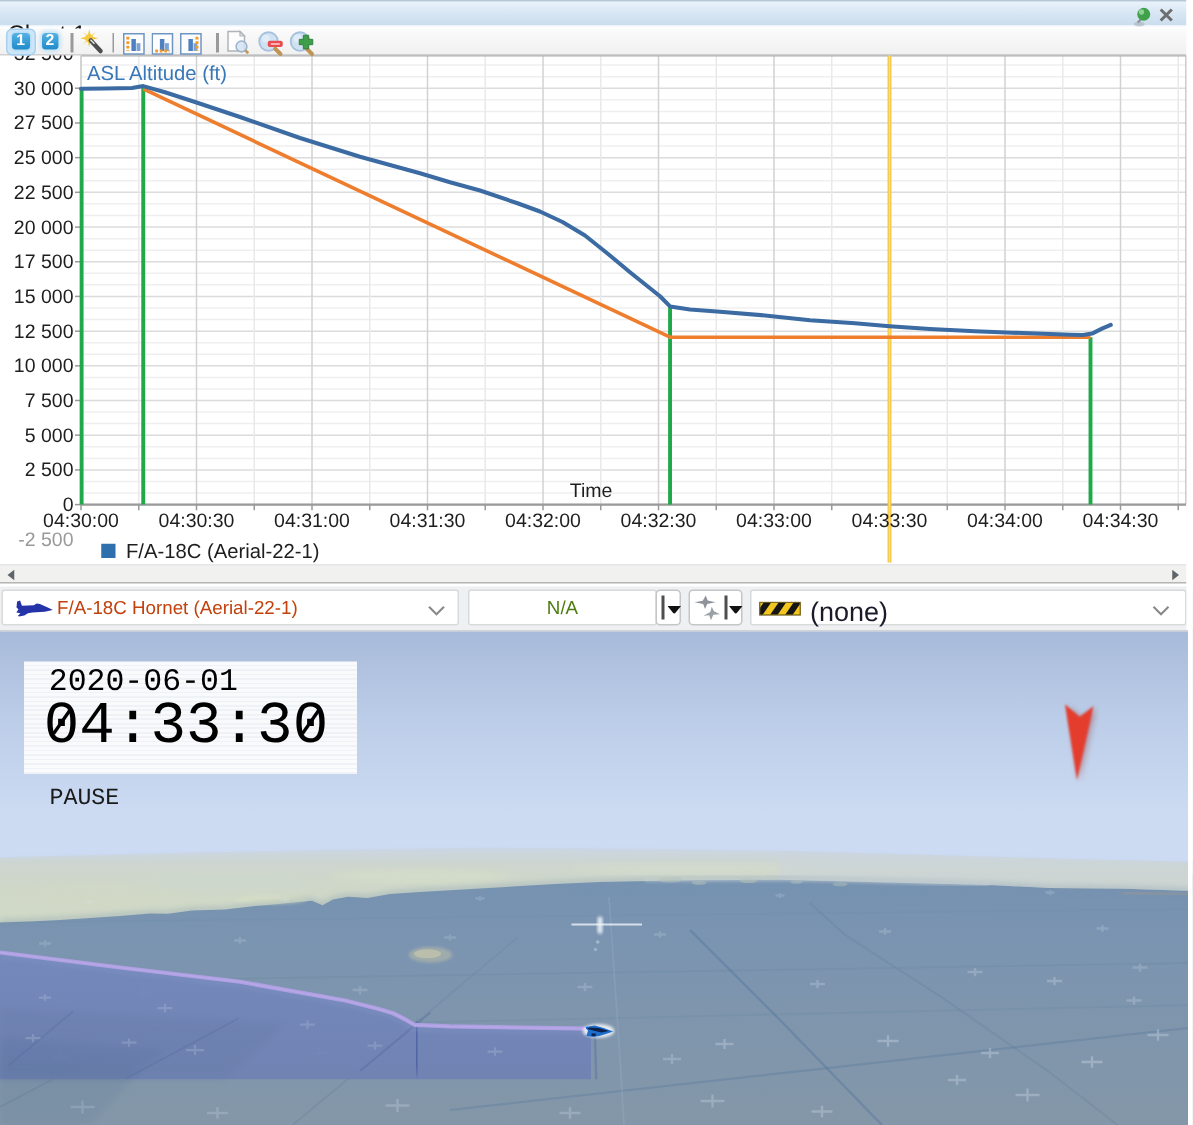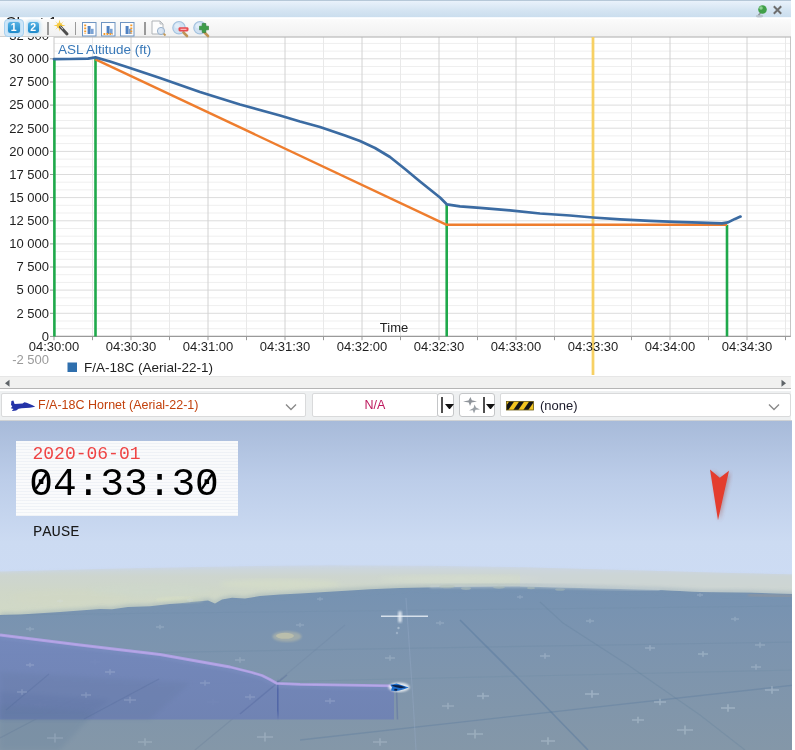--- a/index.html
+++ b/index.html
@@ -224,21 +224,21 @@
   <div style="position:absolute;left:1px;top:2px;width:305px;height:24px;background:#fff;border:1px solid #d9dadb;border-radius:2px;">
     <svg width="26" height="16" viewBox="0 0 26 16" style="position:absolute;left:8px;top:3px" xmlns="http://www.w3.org/2000/svg">
         <path d="M1.4,4.0 L3.4,3.4 L4.6,6.9 L12.6,6.5 L14.4,5.3 L16.6,5.7 L22.6,8.3 L25.2,9.7 L19.8,10.8 L11.6,11.3 L8.6,11.8 L6.2,13.4 L2.6,14.0 L2.0,13.5 L3.6,11.9 L0.9,11.3 L2.3,9.2 L1.0,8.0 Z" fill="#2433a8"></path>
       </svg>
     <div style="position:absolute;left:36px;top:4px;font-size:12.5px;color:#c2410c;">F/A-18C Hornet (Aerial-22-1)</div>
     <svg width="12" height="8" viewBox="0 0 12 8" style="position:absolute;right:8px;top:9px" xmlns="http://www.w3.org/2000/svg">
         <path d="M1,1.5 L6,6.5 L11,1.5" fill="none" stroke="#8a8a8a" stroke-width="1.4"></path>
       </svg>
   </div>
   <div style="position:absolute;left:312px;top:2px;width:126px;height:24px;background:#fff;border:1px solid #d9dadb;border-radius:2px;">
-    <div style="position:absolute;left:0;right:0;top:4px;text-align:center;font-size:12.5px;color:#be185d;">N/A</div>
+    <div style="position:absolute;left:0;right:0;top:4px;text-align:center;font-size:12.5px;color:#4d7c0f;">N/A</div>
   </div>
   <div style="position:absolute;left:437px;top:2px;width:17px;height:24px;background:#fff;border:1px solid #c4c6c8;border-radius:3px;">
     <div style="position:absolute;left:3px;top:3px;width:1.6px;height:16px;background:#4e4e4e;"></div>
     <svg width="9" height="5.5" viewBox="0 0 9 5.5" style="position:absolute;left:6.5px;top:9.5px" xmlns="http://www.w3.org/2000/svg">
         <path d="M0,0 L9,0 L4.5,5.5 Z" fill="#111"></path>
       </svg>
   </div>
   <div style="position:absolute;left:459px;top:2px;width:36px;height:24px;background:#fff;border:1px solid #c4c6c8;border-radius:3px;">
     <svg width="22" height="20" viewBox="0 0 22 20" style="position:absolute;left:1px;top:1px" xmlns="http://www.w3.org/2000/svg">
       <path d="M2,6.5 L7.5,5.5 L9.5,2 L10.8,5.3 L16,6.5 L10.5,7.6 L9,11 L7.8,7.6 Z" fill="#8f949a"></path>
@@ -256,21 +256,21 @@
 <path d="M-3,9.5 L3.5,0 L8.5,0 L2,9.5 Z" fill="#151515"></path>
 <path d="M7,9.5 L13.5,0 L18.5,0 L12,9.5 Z" fill="#151515"></path>
 <path d="M17,9.5 L23.5,0 L28.5,0 L22,9.5 Z" fill="#151515"></path>
 </g>
 <defs>
           <clipPath id="hz">
             <rect x="0.8" y="0.8" width="26.4" height="7.9"></rect>
           </clipPath>
         </defs>
       </svg>
-    <div style="position:absolute;left:39px;top:4px;font-size:13px;color:#1a1a2a;">(none)</div>
+    <div style="position:absolute;left:39px;top:4px;font-size:18px;color:#1a1a2a;">(none)</div>
     <svg width="12" height="8" viewBox="0 0 12 8" style="position:absolute;right:10px;top:9px" xmlns="http://www.w3.org/2000/svg">
         <path d="M1,1.5 L6,6.5 L11,1.5" fill="none" stroke="#8a8a8a" stroke-width="1.4"></path>
       </svg>
   </div>
 </div>
 <svg width="795" height="329" viewBox="0 1 795 329" style="position:absolute;left:0;top:421px" xmlns="http://www.w3.org/2000/svg">
 <defs>
 <linearGradient id="sky" x1="0" y1="0" x2="0" y2="1">
  <stop offset="0" stop-color="#a7bad9"></stop>
  <stop offset="0.35" stop-color="#bccde9"></stop>
@@ -395,21 +395,21 @@
 <ellipse cx="399" cy="267.3" rx="10.5" ry="4.6" fill="#ffffff" opacity="0.82" filter="url(#b1)"></ellipse>
 <path d="M408.8,267.6 L402,265.2 L396.5,263.6 L393.5,264.2 L390.5,264.5 L390.8,266 L392,267 L391,270.6 L395.5,271.3 L399.5,270.6 L404,269.3 Z" fill="#1e6ecc"></path>
 <path d="M406,267.3 L399,265.3 L393,265 L391.5,265.8 L396,267.2 L401,268.3 Z" fill="#0e2148"></path>
 <path d="M394.5,268.8 L397.5,269.1 L396.8,270.8 L394.2,270.5 Z" fill="#0e2148"></path>
 <path d="M712.5,51 L721.5,58.7 L730.5,52.4 L719.5,100.7 Z" fill="#9c4038" opacity="0.45" filter="url(#b2)"></path>
 <path d="M710,49.5 L719.8,57.8 L729,50.8 L718,100.2 Z" fill="#e43c2e" filter="url(#bhalf)"></path>
 </svg>
 
 <div style="position:absolute;left:16px;top:441px;width:222px;height:75px;background:rgba(252,252,252,0.96);">
   <div style="position:absolute;inset:0;background:repeating-linear-gradient(0deg, rgba(214,222,234,0.30) 0 1px, rgba(255,255,255,0) 1px 3px);"></div>
-  <div style="position:absolute;left:16.5px;top:2.5px;font-family:'Liberation Mono',monospace;font-size:18px;color:#ef4444;">2020-06-01</div>
+  <div style="position:absolute;left:16.5px;top:2.5px;font-family:'Liberation Mono',monospace;font-size:21px;color:#000000;">2020-06-01</div>
   <svg width="222" height="50" viewBox="0 0 222 50" style="position:absolute;left:0;top:18px" xmlns="http://www.w3.org/2000/svg">
     <text x="13.2" y="35.5" font-family="Liberation Mono, monospace" font-size="39.5" fill="#000">04:33:30</text>
     <line x1="19.8" y1="30" x2="30.6" y2="14.5" stroke="#000" stroke-width="2.2"></line>
     <line x1="185.7" y1="30" x2="196.5" y2="14.5" stroke="#000" stroke-width="2.2"></line>
   </svg>
   <div style="position:absolute;left:17px;top:57.5px;font-family:'Liberation Mono',monospace;font-size:15.5px;color:#1a1a1a;margin-top:24px;">PAUSE</div>
 </div>
 <div style="position:absolute;left:791px;top:0;width:4px;height:420px;background:#fff;"></div>
 <div style="position:absolute;left:792px;top:420px;width:3px;height:330px;background:#fff;"></div>
 </body></html>

